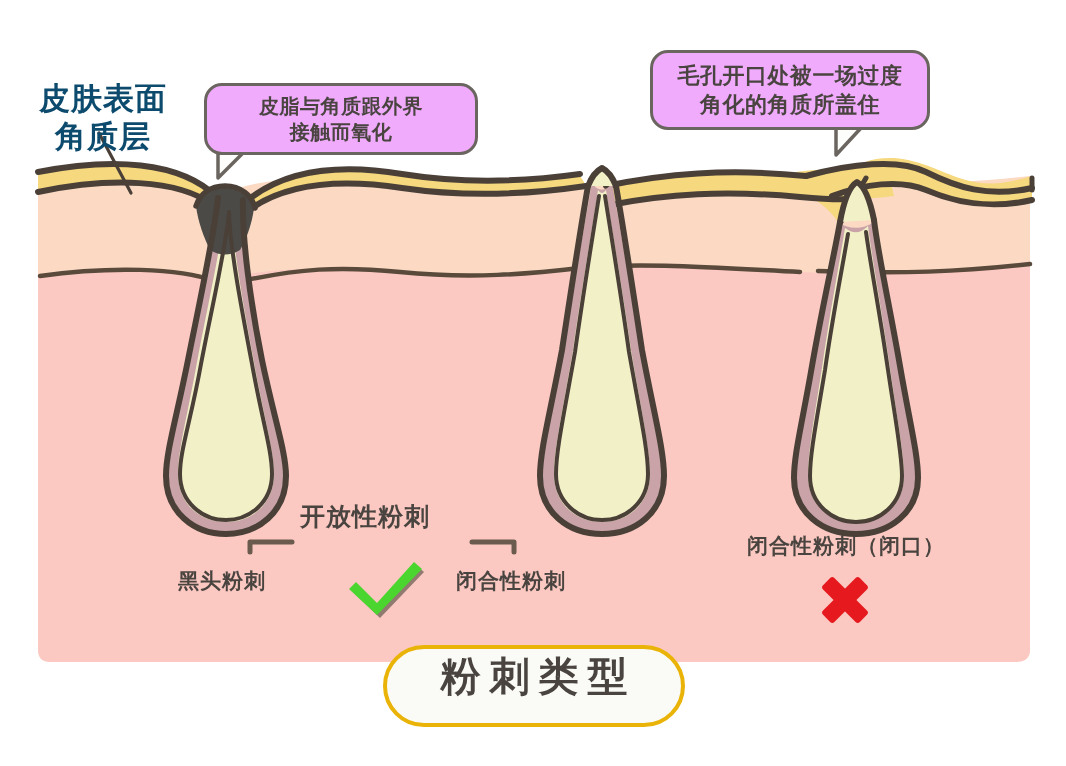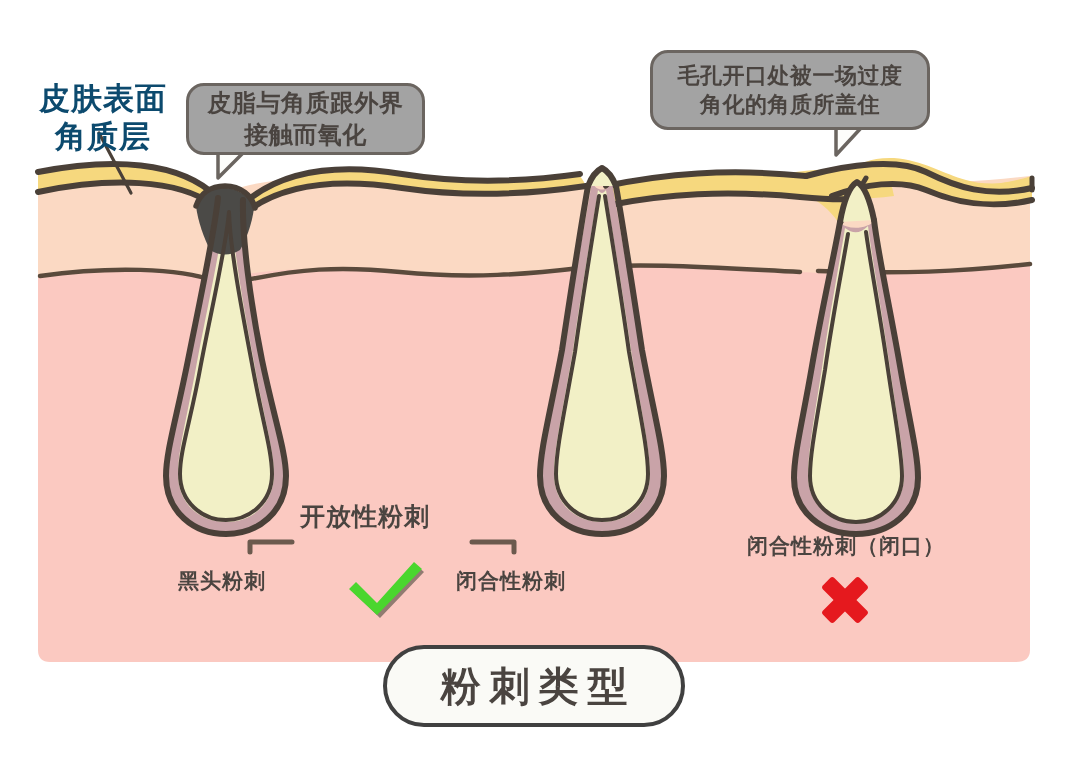--- a/index.html
+++ b/index.html
@@ -46,37 +46,37 @@
     line-height: 1.22;
     color: #0c4a6e;
     white-space: normal;
     letter-spacing: 1px;
   }
 
   
   .callout {
     position: absolute;
     box-sizing: border-box;
-    background: #a3a3a3;
+    background: #f0abfc;
     border: 3.5px solid #6b6560;
     border-radius: 18px;
     color: #4a4440;
     font-weight: 700;
     text-align: center;
     display: flex;
     align-items: center;
     justify-content: center;
     letter-spacing: 0.5px;
   }
   #callout-oxidation {
-    left: 186px;
+    left: 204px;
     top: 83px;
-    width: 239px;
+    width: 274px;
     height: 72px;
-    font-size: 24px;
+    font-size: 20px;
     line-height: 1.32;
   }
   #callout-keratin {
     left: 650px;
     top: 50px;
     width: 280px;
     height: 80px;
     font-size: 22px;
     line-height: 1.32;
   }
@@ -95,24 +95,23 @@
 
   
   #title-pill {
     position: absolute;
     left: 383px;
     top: 645px;
     width: 302px;
     height: 82px;
     box-sizing: border-box;
     background: #fafaf6;
-    border: 4px solid #404040;
+    border: 4px solid #eab308;
     border-radius: 44px;
     display: flex;
-    align-items: center;
     justify-content: center;
   }
   #title-text {
     font-size: 40px;
     font-weight: 700;
     color: #4a4440;
     letter-spacing: 9px;
     text-indent: 9px;
   }
 </style>

